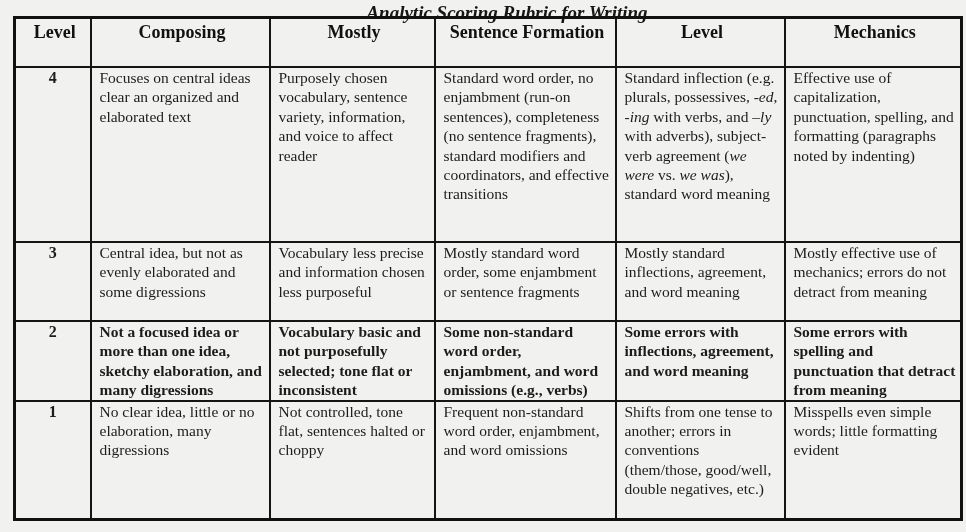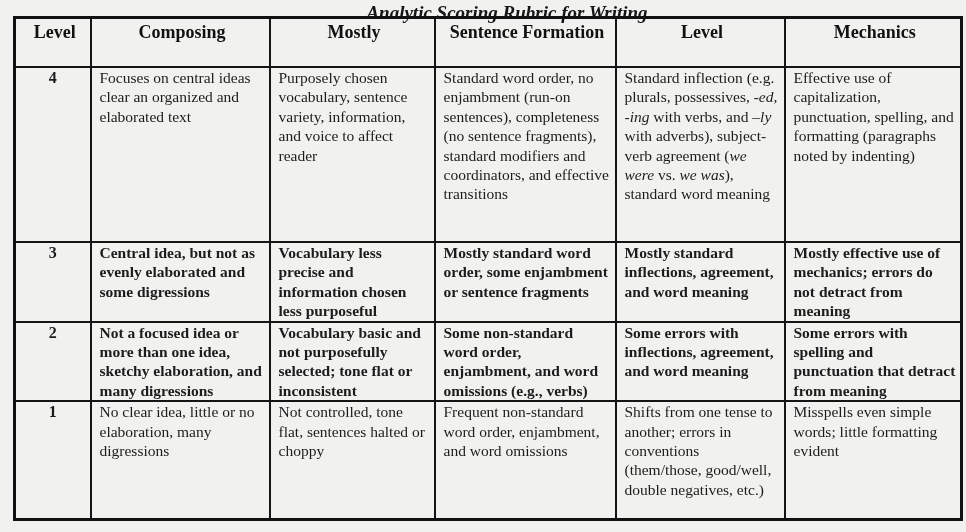--- a/index.html
+++ b/index.html
@@ -59,21 +59,21 @@
       color: #111;
     }
     table.rubric td.level {
       text-align: center;
       font-weight: bold;
       font-size: 16px;
       padding-left: 0;
       padding-right: 0;
     }
     tr.row-4 td { height: 173px; }
-    tr.row-3 td { height: 77px; font-weight: bold; }
+    tr.row-3 td { height: 77px; }
     tr.row-2 td { height: 76px; font-weight: bold; }
     tr.row-1 td { height: 116px; }
     em { font-style: italic; }
   </style>
 </head>
 <body>
 
 <div class="page">
   <div class="title">Analytic Scoring Rubric for Writing</div>
 

